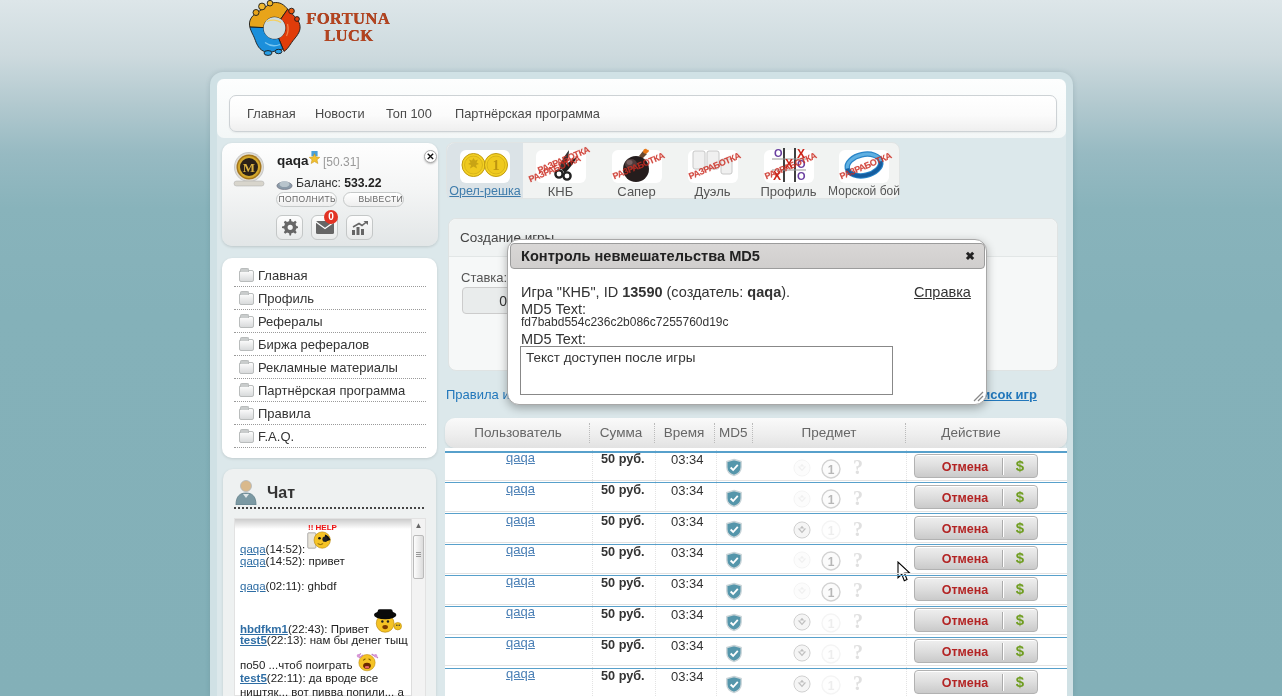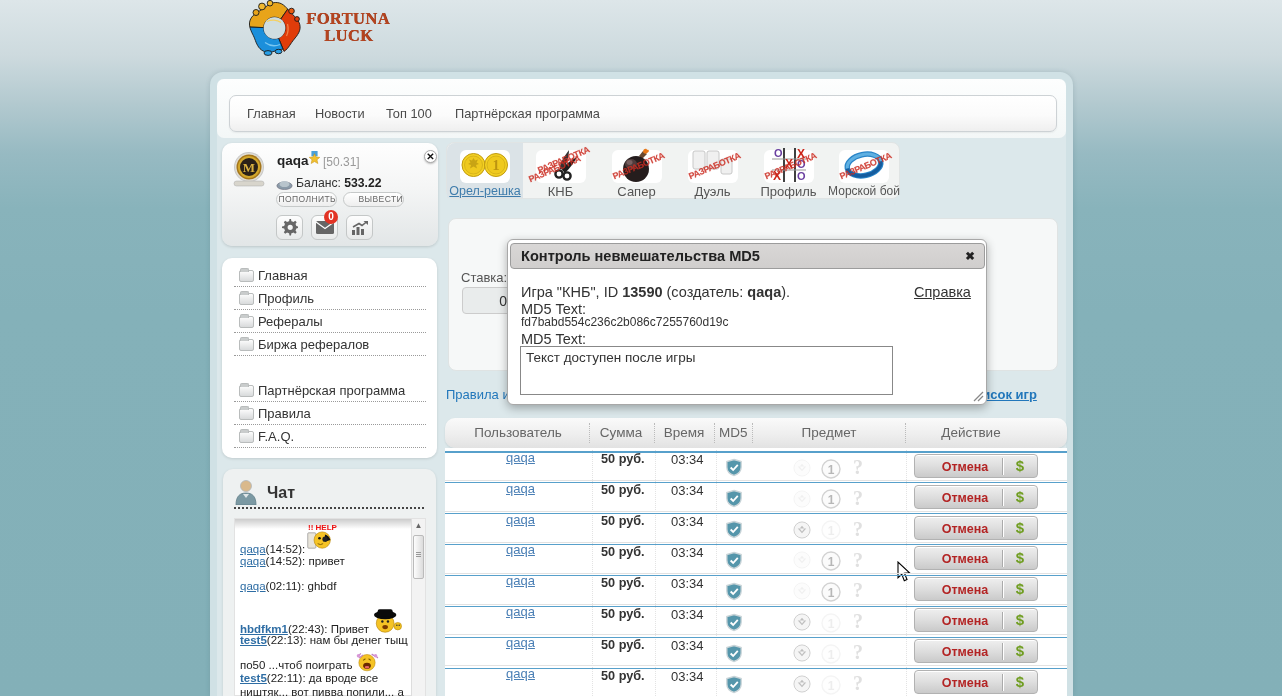--- a/index.html
+++ b/index.html
@@ -43,21 +43,21 @@
 .rdots{position:absolute;top:450px;height:246px;border-left:1px dotted #e3e3e3;width:0}
 .rline{position:absolute;left:445px;width:622px;height:1.3px;background:#57a0cb}
 .gline{position:absolute;left:445px;width:622px;height:1px;background:#e2e2e2}
 .rtxt{position:absolute;font-size:13.5px;color:#333;white-space:nowrap}
 .qlink{color:#4a7fb5;text-decoration:underline;font-size:13px}
 .abtn{position:absolute;width:124px;height:24px;border:1px solid #b2b2b2;border-radius:4px;background:linear-gradient(180deg,#efefef 0%,#dedede 50%,#cacaca 100%);box-shadow:inset 0 1px 0 #fff}
 .abtn .otm{position:absolute;left:0;top:5px;width:100px;text-align:center;color:#b32424;font-weight:bold;font-size:12.5px}
 .abtn .dol{position:absolute;right:0;top:2px;width:34px;text-align:center;color:#6f9d20;font-weight:bold;font-size:15px}
 .abtn .sep{position:absolute;left:87px;top:3px;width:1px;height:17px;background:#aaa;box-shadow:1px 0 0 #fff}
 
-#modal{position:absolute;left:507px;top:239px;width:480px;height:166px;background:#fff;border:1px solid #a8a8a8;border-radius:6px;box-shadow:0 3px 10px rgba(0,0,0,.3)}
+#modal{position:absolute;left:507px;top:239px;width:480px;height:166px;background:#fff;border:1px solid #a8a8a8;border-radius:12px;box-shadow:0 3px 10px rgba(0,0,0,.3)}
 #mtitle{position:absolute;left:2px;top:3px;width:475px;height:26px;border:1px solid #9c9c9c;border-radius:4px;background:linear-gradient(180deg,#d9d7d6,#d0cecd);font-weight:bold;font-size:14.6px;color:#222}
 .mtext{position:absolute;font-size:14.5px;color:#333;white-space:nowrap}
 #mta{position:absolute;left:12px;top:106px;width:373px;height:49px;border:1px solid #888;background:#fff;font-size:13.5px;color:#333;padding:3px 5px}
 </style></head><body>
 
 <div class="abs" id="logo" style="left:247px;top:0px;width:56px;height:57px">
 <svg width="56" height="57" viewBox="0 0 56 57">
 <g stroke="#1a1a1a" stroke-width=".9" stroke-linejoin="round">
 <path d="M40.7 9.1 L39.4 7.7 L37.9 6.2 L36.3 4.9 L34.5 3.8 L32.5 3.0 L30.4 2.6 L28.3 2.5 L26.2 2.8 L24.2 3.5 L22.4 4.4 L20.6 5.5 L19.0 6.6 L17.4 7.7 L15.9 8.8 L14.3 9.8 L12.7 10.8 L11.1 11.8 L9.4 12.9 L7.7 14.1 L6.2 15.5 L4.8 17.1 L3.7 18.9 L2.9 20.9 L2.5 22.9 L2.5 25.1 L2.9 27.1 L16.7 27.6 L16.8 26.7 L16.9 25.9 L17.1 25.0 L17.4 24.1 L17.8 23.3 L18.2 22.5 L18.7 21.8 L19.2 21.1 L19.8 20.4 L20.5 19.8 L21.2 19.3 L21.9 18.8 L22.7 18.3 L23.5 18.0 L24.3 17.7 L25.2 17.4 L26.1 17.3 L27.0 17.2 L27.9 17.2 L28.7 17.3 L29.6 17.4 L30.5 17.6 L31.3 17.9 L32.2 18.3 L32.9 18.7 L33.7 19.2 Z" fill="#e8a41a"></path>
 <path d="M37.0 51.4 L38.7 50.2 L40.2 48.7 L41.5 47.1 L42.6 45.5 L43.7 43.9 L44.8 42.3 L45.9 40.8 L47.0 39.4 L48.2 37.9 L49.5 36.3 L50.6 34.6 L51.7 32.8 L52.5 30.8 L53.0 28.8 L53.1 26.7 L52.8 24.6 L52.1 22.6 L51.2 20.7 L50.0 19.0 L48.6 17.4 L47.2 16.0 L45.8 14.7 L44.5 13.3 L43.2 12.0 L42.0 10.6 L40.7 9.1 L33.7 19.2 L34.4 19.7 L35.1 20.3 L35.7 20.9 L36.2 21.6 L36.7 22.4 L37.2 23.2 L37.5 24.0 L37.8 24.8 L38.0 25.7 L38.2 26.6 L38.3 27.4 L38.3 28.3 L38.2 29.2 L38.1 30.1 L37.9 31.0 L37.6 31.8 L37.3 32.6 L36.8 33.4 L36.4 34.2 L35.8 34.9 L35.2 35.5 L34.6 36.2 L33.9 36.7 L33.1 37.2 L32.4 37.6 L31.5 38.0 Z" fill="#e03c0a"></path>
@@ -147,20 +147,24 @@
       <div class="fold"></div>
       <span class="txt">Профиль</span>
     </div>
 <div class="mi" style="top:56px">
       <div class="fold"></div>
       <span class="txt">Рефералы</span>
     </div>
 <div class="mi" style="top:79px">
       <div class="fold"></div>
       <span class="txt">Биржа рефералов</span>
+    </div>
+<div class="mi" style="top:102px">
+      <div class="fold"></div>
+      <span class="txt">Рекламные материалы</span>
     </div>
 <div class="mi" style="top:125px">
       <div class="fold"></div>
       <span class="txt">Партнёрская программа</span>
     </div>
 <div class="mi" style="top:148px">
       <div class="fold"></div>
       <span class="txt">Правила</span>
     </div>
 <div class="mi" style="top:171px">
@@ -309,20 +313,23 @@
   <path d="M38 15 A17 10.5 0 0 1 4 15" fill="none" stroke="#155c9e" stroke-width="3.5"></path>
   <ellipse cx="21" cy="15" rx="11" ry="5.5" fill="#fff"></ellipse>
   </g>
  </svg>
  <div class="stamp" style="left:11px;top:18px">РАЗРАБОТКА</div>
  <div class="glabel" style="font-size:12px">Морской бой</div>
 </div>
 </div>
 
 <div id="create">
+ <div class="hd">
+      <span style="position:absolute;left:11px;top:11px">Создание игры</span>
+    </div>
  <div class="abs" style="left:12px;top:51px;font-size:13px;color:#555">Ставка:</div>
  <div class="abs" style="left:13px;top:68px;width:90px;height:27px;background:#e9ecec;border:1px solid #ccc;border-radius:4px;font-size:14px;color:#333;text-align:right;line-height:26px;padding-right:44px">0</div>
 </div>
 <div class="lnk" style="left:446px;top:387px">Правила игры</div>
 <div class="lnk" style="left:965px;top:387px;font-weight:bold;text-decoration:underline">Список игр</div>
 
 <div id="thead">
 <span style="left:13px;width:120px;text-align:center">Пользователь</span>
 <span style="left:146px;width:60px;text-align:center">Сумма</span>
 <span style="left:209px;width:60px;text-align:center">Время</span>

